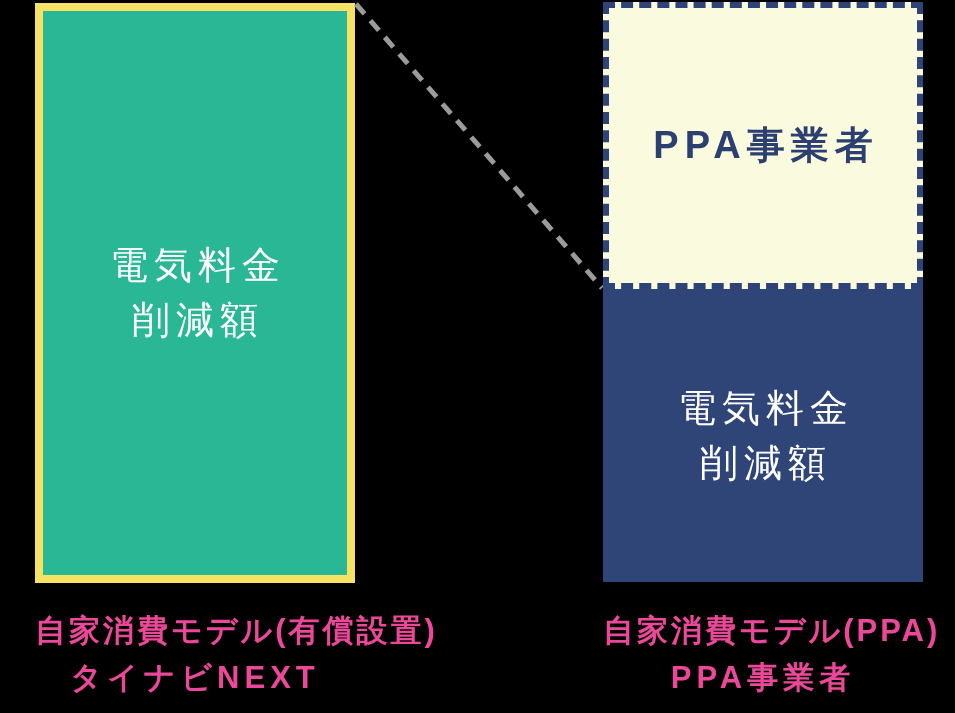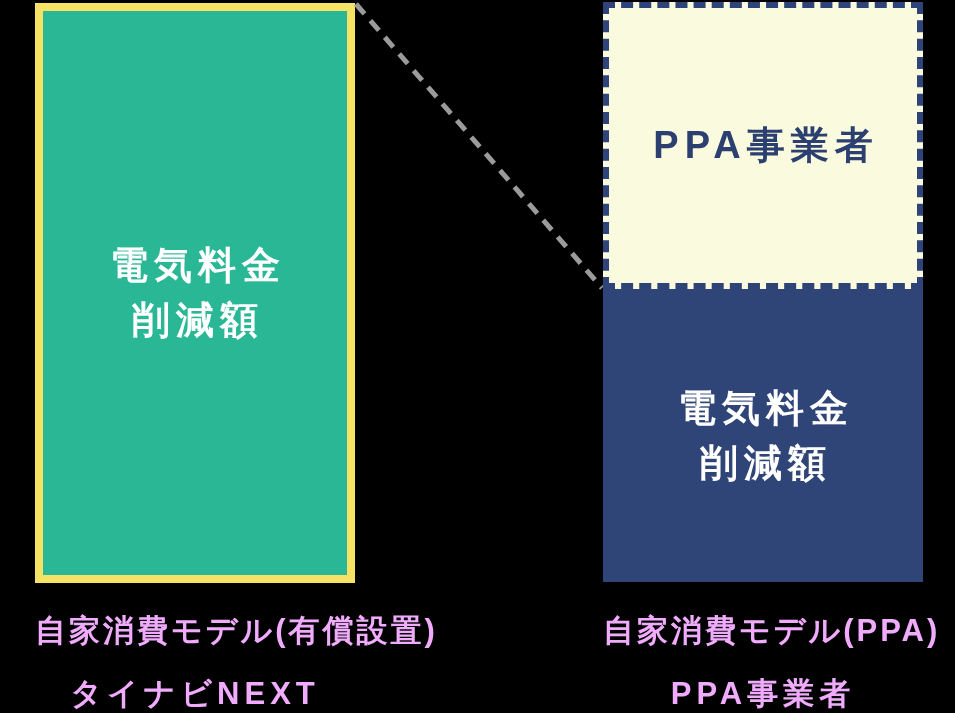--- a/index.html
+++ b/index.html
@@ -15,21 +15,21 @@
     position:absolute;left:35px;top:3px;
     width:320px;height:580px;
     box-sizing:border-box;
     background:#2ab795;
     border:8px solid #f6e366;
     display:flex;flex-direction:column;
     align-items:center;justify-content:center;
   }
   .bar-text{
     color:#ffffff;
-    font-size:38px;font-weight:700;
+    font-size:38px;font-weight:400;
     letter-spacing:6px;text-indent:6px;
     line-height:55px;text-align:center;
     white-space:nowrap;
   }
   
   .right-top{
     position:absolute;left:603px;top:2px;
     width:320px;height:287px;
     box-sizing:border-box;
     background:#fafade;
@@ -45,28 +45,28 @@
     display:flex;flex-direction:column;
     align-items:center;justify-content:center;
   }
   
   .connector-svg{position:absolute;left:0;top:0;width:955px;height:713px;pointer-events:none;}
   
   .caption{
     position:absolute;top:612px;
     width:320px;
     text-align:center;
-    color:#f0abfc;
+    color:#ec4899;
     font-weight:700;
     white-space:nowrap;
   }
   .caption-left{left:35px;}
   .caption-right{left:603px;}
   .caption-line1{font-size:31px;line-height:38px;letter-spacing:3px;}
-  .caption-line2{font-size:31px;line-height:36px;margin-top:26px;letter-spacing:5px;}
+  .caption-line2{font-size:31px;line-height:36px;margin-top:10px;letter-spacing:5px;}
 </style>
 </head>
 <body>
 
 <div class="canvas">
 
   <div class="left-bar">
     <div class="bar-text">電気料金</div>
     <div class="bar-text">削減額</div>
   </div>

